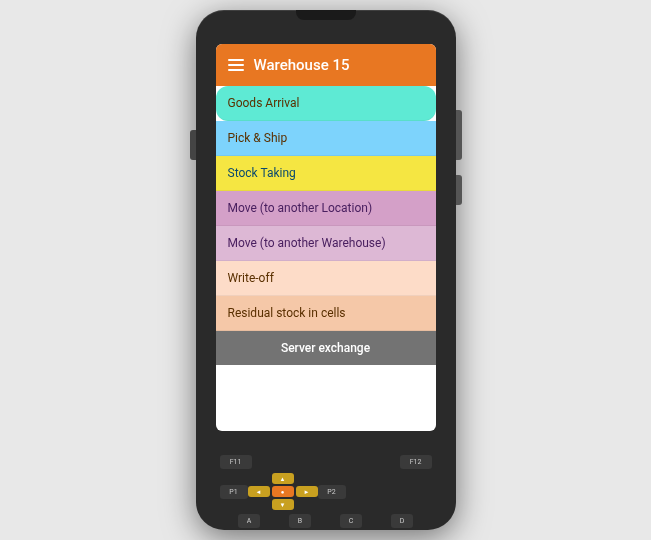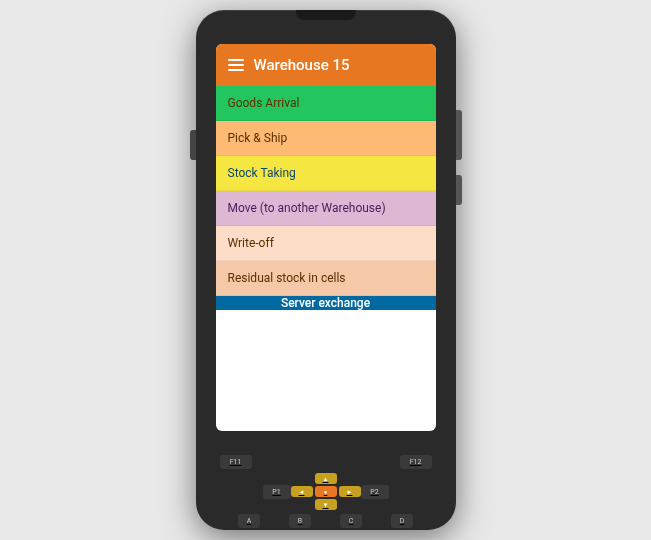--- a/index.html
+++ b/index.html
@@ -131,54 +131,54 @@
       width: 100%;
       flex: 1;
       display: flex;
       flex-direction: column;
       align-items: center;
       padding-top: 6px;
     }
 
     
     .server-btn {
-      background: #0369a1;
+      background: #737373;
       color: #fff;
       text-align: center;
+      padding: 10px;
       font-size: 12px;
       font-weight: 500;
       cursor: pointer;
     }
 
     
     .keypad {
       width: 220px;
       margin-top: 18px;
-      text-decoration: underline;
     }
     .keypad-row1 {
       display: flex;
       justify-content: space-between;
       padding: 0 4px;
       margin-bottom: 4px;
     }
     .fn-btn {
       background: #3a3a3a;
       color: #ccc;
       font-size: 7px;
       border-radius: 3px;
       width: 32px;
       height: 14px;
       display: flex;
       align-items: center;
       justify-content: center;
     }
     .keypad-row2 {
       display: flex;
-      justify-content: center;
+      justify-content: flex-start;
       align-items: center;
       padding: 0 4px;
       margin-bottom: 4px;
     }
     .p-btn {
       background: #3a3a3a;
       color: #ccc;
       font-size: 7px;
       border-radius: 3px;
       width: 28px;
@@ -241,23 +241,24 @@
     <div class="app-header">
       <div class="hamburger-icon">
         <span></span>
           <span></span>
           <span></span>
       </div>
       <span class="app-title">Warehouse 15</span>
     </div>
 
     <div id="menu-list">
-        <div class="menu-item" style="background: #22c55e; color: rgb(90, 48, 0);">Goods Arrival</div>
-        <div class="menu-item" style="background: #fdba74; color: rgb(90, 48, 0);">Pick &amp; Ship</div>
+        <div class="menu-item" style="background: #5eead4; color: rgb(90, 48, 0); border-radius: 12px;">Goods Arrival</div>
+        <div class="menu-item" style="background: #7dd3fc; color: rgb(90, 48, 0);">Pick &amp; Ship</div>
         <div class="menu-item" style="background: rgb(245, 230, 66); color: #0c4a6e;">Stock Taking</div>
+        <div class="menu-item" style="background: rgb(212, 160, 200); color: rgb(74, 32, 96);">Move (to another Location)</div>
         <div class="menu-item" style="background: rgb(221, 184, 213); color: rgb(74, 32, 96); text-align: right;">Move (to another Warehouse)</div>
         <div class="menu-item" style="background: rgb(253, 220, 200); color: rgb(90, 48, 0);">Write-off</div>
         <div class="menu-item" style="background: rgb(245, 200, 168); color: rgb(90, 48, 0);">Residual stock in cells</div>
       </div>
 
     <div class="server-btn">Server exchange</div>
   </div>
 
   <div class="device-bottom">
     <div class="keypad">

